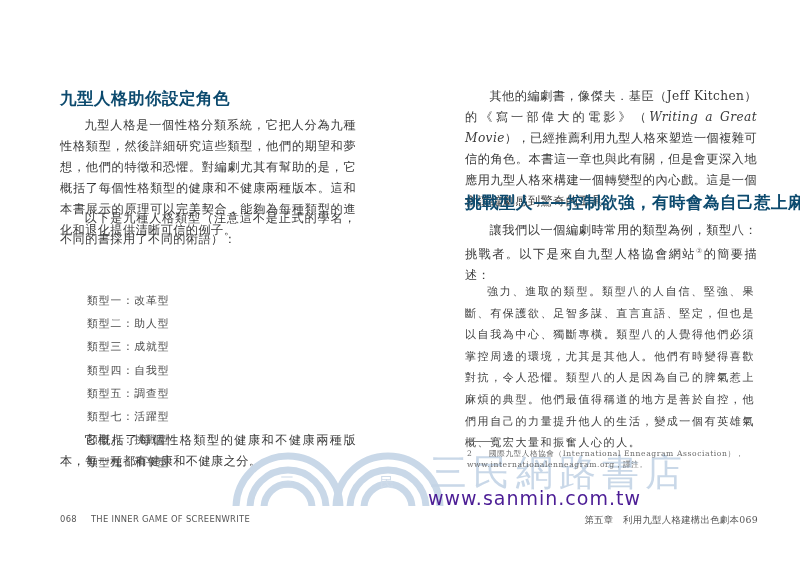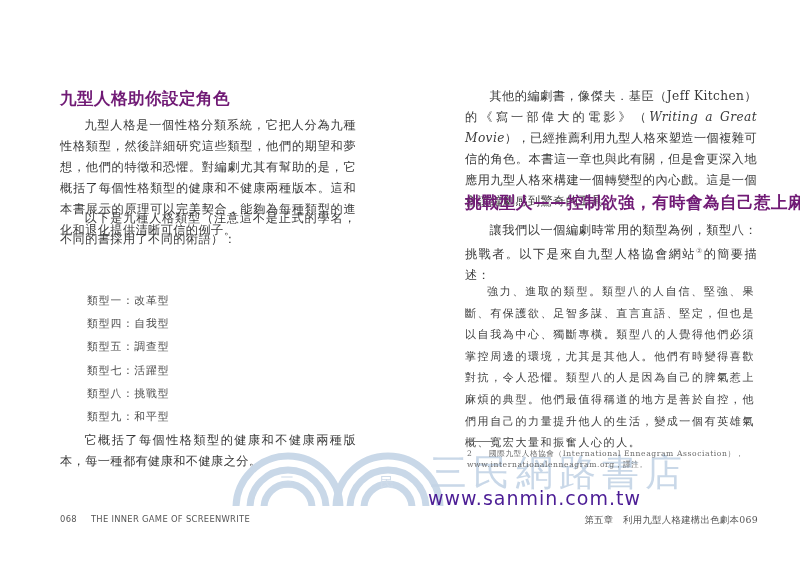--- a/index.html
+++ b/index.html
@@ -5,21 +5,21 @@
   html, body { margin: 0; padding: 0; }
   body {
     width: 800px; height: 561px; background: #ffffff; position: relative; overflow: hidden;
     font-family: "DejaVu Serif", "Liberation Serif", serif; color: #2a2a2a;
   }
   .page { position: absolute; top: 0; height: 561px; }
   .page.left { left: 0; width: 400px; }
   .page.right { left: 400px; width: 400px; }
 
   .h-section {
-    position: absolute; font-weight: bold; color: #701a75; font-size: 16.5px; letter-spacing: 0.5px;
+    position: absolute; font-weight: bold; color: #0c4a6e; font-size: 16.5px; letter-spacing: 0.5px;
     margin: 0; white-space: nowrap;
   }
   .para {
     position: absolute; font-size: 12.2px; line-height: 21px; color: #3a3a3a; margin: 0;
     text-align: justify; letter-spacing: 0.4px;
   }
   .indent { text-indent: 2em; }
   .types {
     position: absolute; left: 82px; top: 284px; margin: 5px; padding: 0; list-style: none;
     font-size: 10.8px; color: #4a4a4a; letter-spacing: 1px;
@@ -68,20 +68,22 @@
 
 <div class="page left">
   <h2 class="h-section" style="left:60px; top:88px;">九型人格助你設定角色</h2>
 
   <p class="para indent" style="left:60px; top:115px; width:296px;">九型人格是一個性格分類系統，它把人分為九種性格類型，然後詳細研究這些類型，他們的期望和夢想，他們的特徵和恐懼。對編劇尤其有幫助的是，它概括了每個性格類型的健康和不健康兩種版本。這和本書展示的原理可以完美契合，能夠為每種類型的進化和退化提供清晰可信的例子。</p>
 
   <p class="para indent" style="left:60px; top:208px; width:296px;">以下是九種人格類型（注意這不是正式的學名，不同的書採用了不同的術語）：</p>
 
   <ul class="types">
     <li>類型一：改革型</li>
+    <li>類型二：助人型</li>
+    <li>類型三：成就型</li>
     <li>類型四：自我型</li>
     <li>類型五：調查型</li>
     <li>類型七：活躍型</li>
     <li>類型八：挑戰型</li>
     <li>類型九：和平型</li>
   </ul>
 
   <p class="para indent" style="left:60px; top:430px; width:296px;">它概括了每個性格類型的健康和不健康兩種版本，每一種都有健康和不健康之分。</p>
 
   <div class="folio left">

